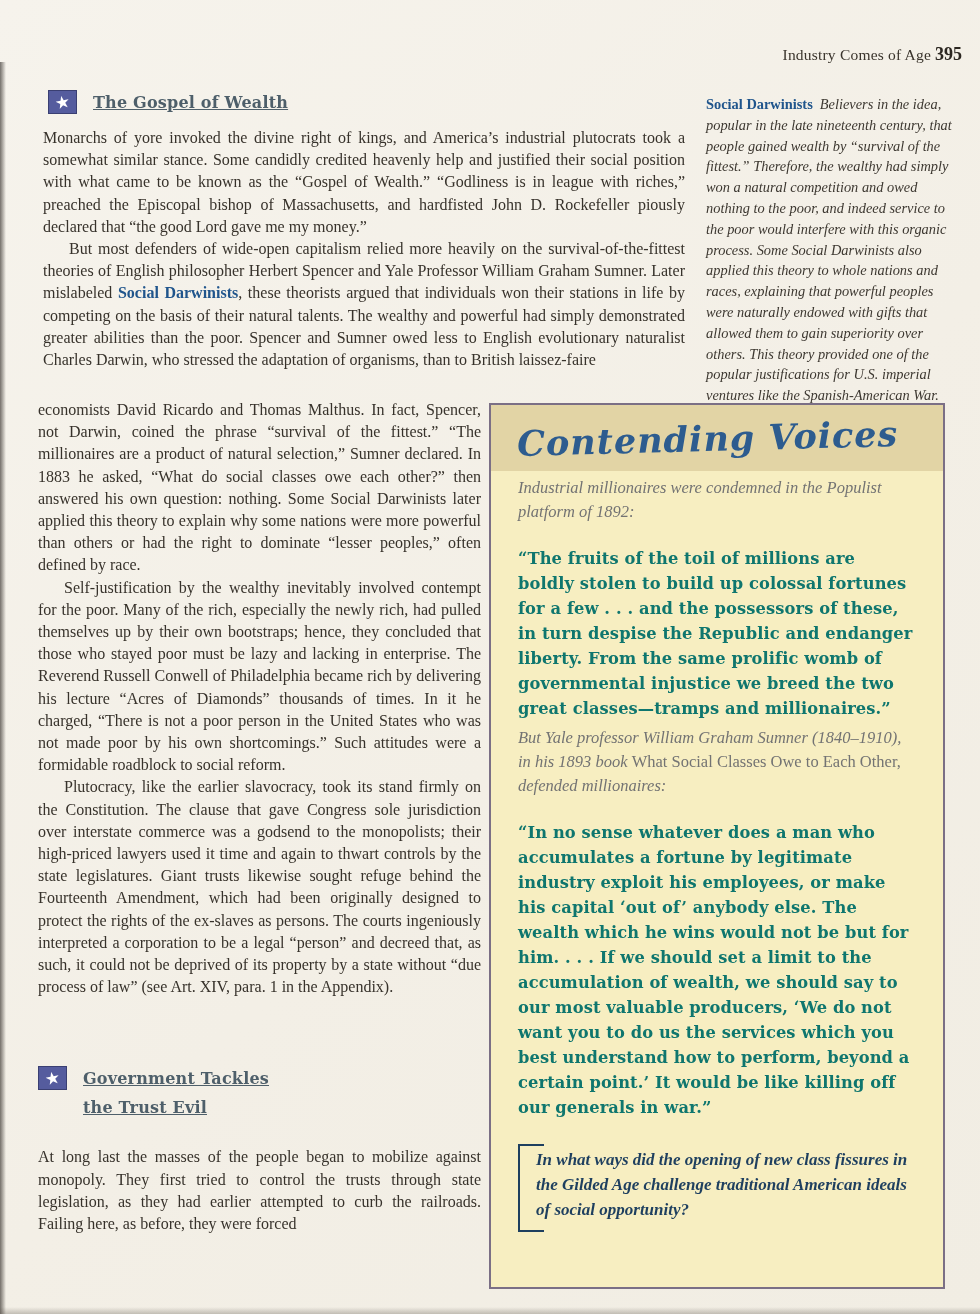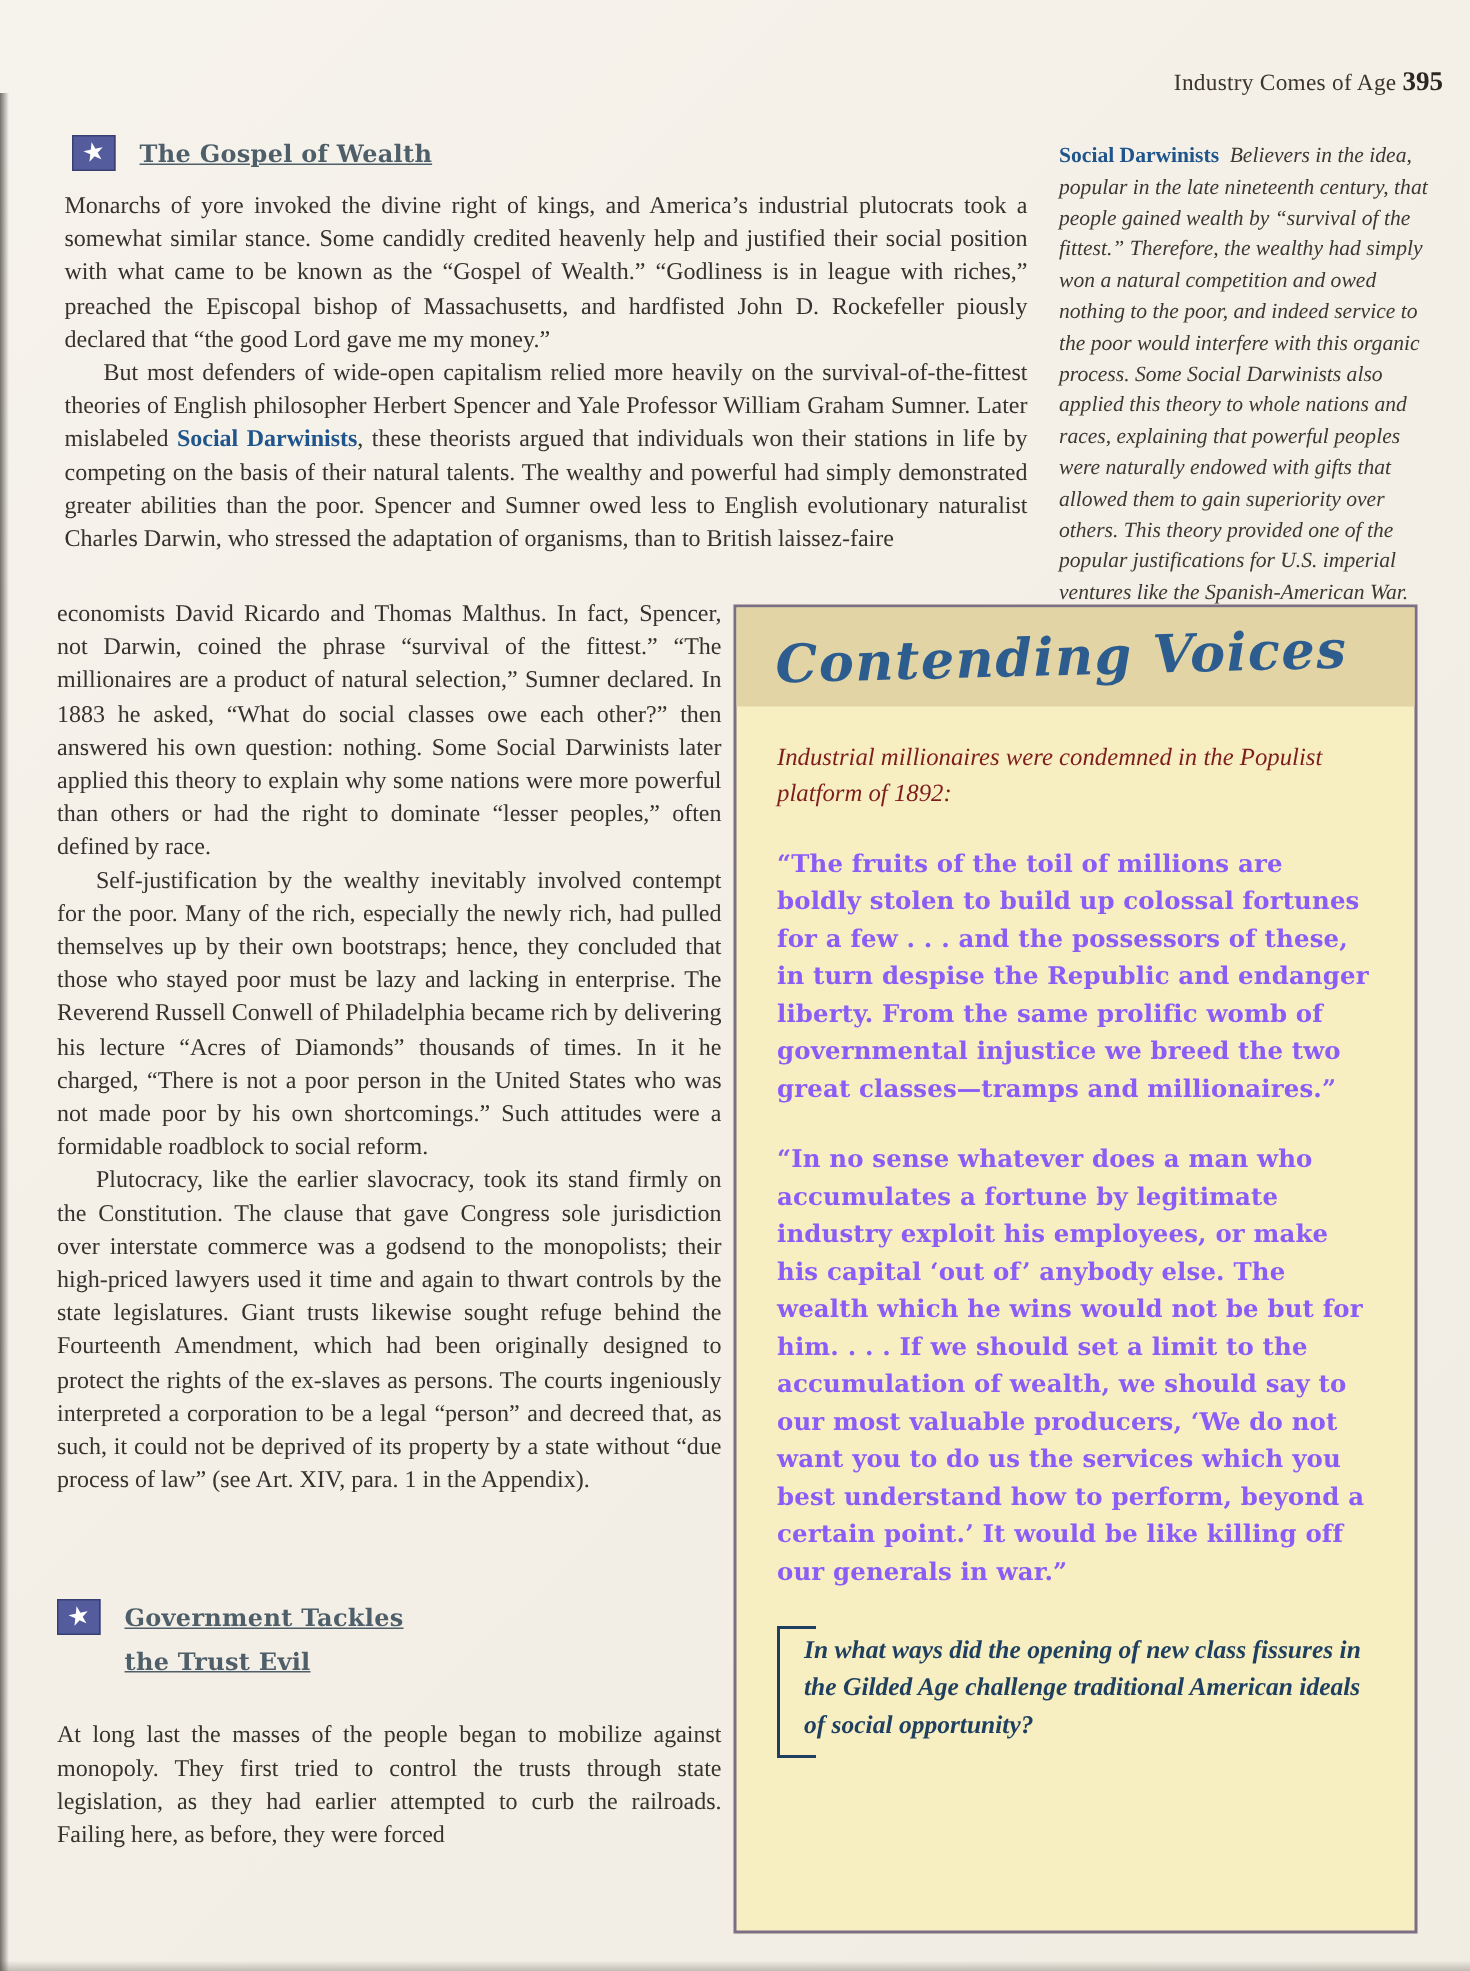--- a/index.html
+++ b/index.html
@@ -44,24 +44,24 @@
 
   
   .cv-box{position:absolute;left:489px;top:403px;width:456px;min-height:886px;
     background:#f7eec1;border:2px solid #7b6f85;box-sizing:border-box;}
   .cv-banner{height:66px;background:#e2d4a5;display:flex;align-items:center;padding-left:26px;}
   .cv-script{font-family:"DejaVu Serif",serif;font-style:italic;font-weight:bold;
     font-size:35px;color:#2d5c8f;letter-spacing:1px;transform:rotate(-1.5deg);}
   .cv-body{padding:0 27px 14px 27px;}
   .cv-title{margin:26px 0 0 0;font-family:"DejaVu Serif",serif;font-weight:bold;
     font-size:23px;color:#41709f;letter-spacing:.4px;}
-  .cv-intro,.cv-attr{margin:22px 0 0 0;font-style:italic;font-size:16.5px;line-height:24px;color:#7f1d1d;}
+  .cv-intro,.cv-attr{margin:5px 0 0 0;font-style:italic;font-size:16.5px;line-height:24px;color:#737373;}
   .cv-attr .roman{font-style:normal;}
   .cv-quote{margin:22px 0 0 0;font-family:"DejaVu Serif",serif;font-weight:bold;
-    font-size:16.3px;line-height:25px;color:#8b5cf6;letter-spacing:.1px;text-align:left;}
+    font-size:16.3px;line-height:25px;color:#0f766e;letter-spacing:.1px;text-align:left;}
   .cv-question{position:relative;margin:24px 0 6px 0;padding:3px 0 10px 16px;border-left:2px solid #1e3f5f;}
   .cv-question:before,.cv-question:after{content:"";position:absolute;left:0;width:24px;height:2px;background:#1e3f5f;}
   .cv-question:before{top:0;}
   .cv-question:after{bottom:0;}
   .cv-question p{margin:0;font-weight:bold;font-size:17px;line-height:25px;color:#1e3f5f;text-align:left;font-style:italic;}
 </style>
 </head>
 <body>
 
 <div class="page">
@@ -102,19 +102,20 @@
     <p class="body p-after-head">At long last the masses of the people began to mobilize against monopoly. They first tried to control the trusts through state legislation, as they had earlier attempted to curb the railroads. Failing here, as before, they were forced</p>
   </div>
 
   <div class="cv-box">
     <div class="cv-banner">
       <span class="cv-script">Contending Voices</span>
     </div>
     <div class="cv-body">
       <p class="cv-intro">Industrial millionaires were condemned in the Populist platform of 1892:</p>
       <p class="cv-quote">“The fruits of the toil of millions are boldly stolen to build up colossal fortunes for a few . . . and the possessors of these, in turn despise the Republic and endanger liberty. From the same prolific womb of governmental injustice we breed the two great classes—tramps and millionaires.”</p>
+      <p class="cv-attr"><span>But Yale professor William Graham Sumner (1840–1910), in his 1893 book </span><span class="roman">What Social Classes Owe to Each Other,</span><span> defended millionaires:</span></p>
       <p class="cv-quote">“In no sense whatever does a man who accumulates a fortune by legitimate industry exploit his employees, or make his capital ‘out of’ anybody else. The wealth which he wins would not be but for him. . . . If we should set a limit to the accumulation of wealth, we should say to our most valuable producers, ‘We do not want you to do us the services which you best understand how to perform, beyond a certain point.’ It would be like killing off our generals in war.”</p>
       <div class="cv-question">
         <p>In what ways did the opening of new class fissures in the Gilded Age challenge traditional American ideals of social opportunity?</p>
       </div>
     </div>
   </div>
 </div>
 
 </body></html>

